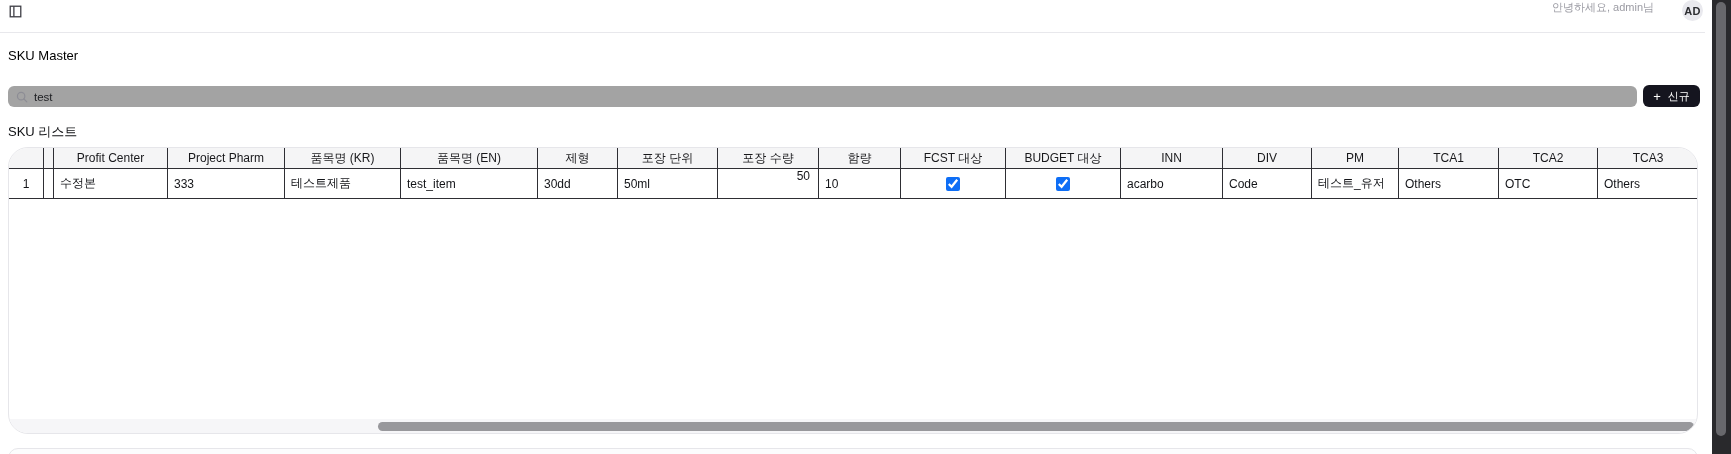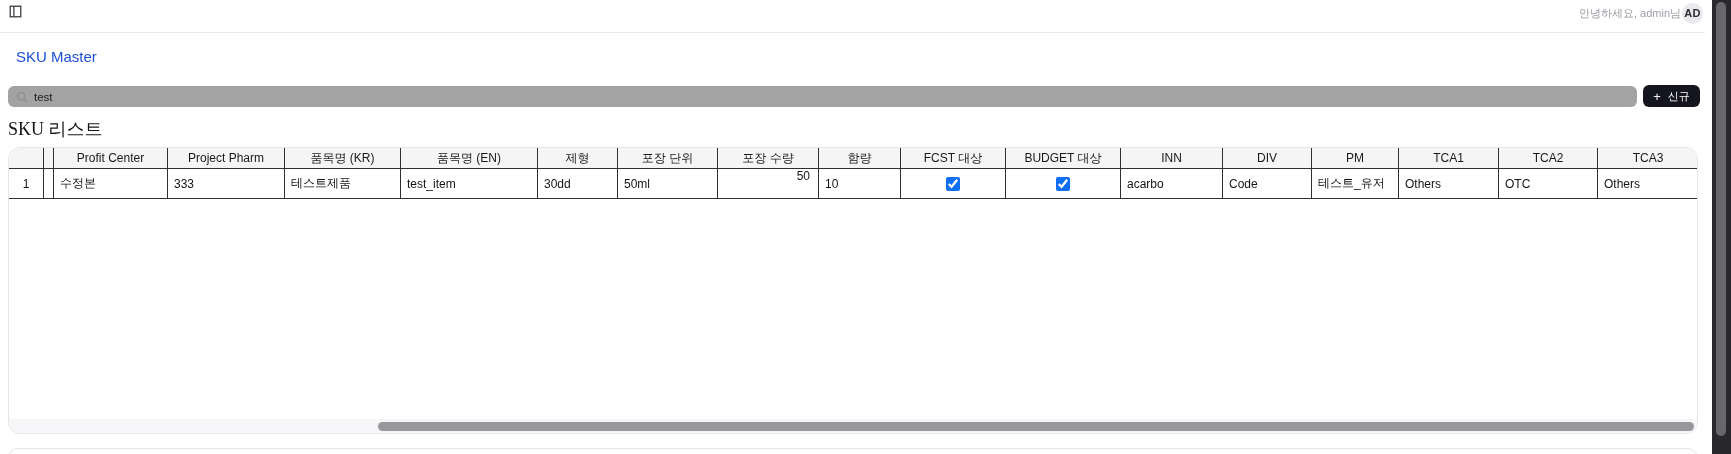--- a/index.html
+++ b/index.html
@@ -18,34 +18,34 @@
   .topbar {
     position: absolute; left: 0; top: 0; width: 1705px; height: 33px;
     background: #ffffff; border-bottom: 1px solid #e8e8ec;
   }
   .panel-toggle {
     position: absolute; left: 8px; top: 4px; width: 14px; height: 14px;
     display: flex; align-items: center; justify-content: center; cursor: pointer;
   }
   .topbar-right {
     position: absolute; right: 2px; top: 0; height: 26px;
-    display: flex; align-items: center; gap: 1px;
+    display: flex; align-items: flex-start; gap: 28px;
   }
   .greeting { font-size: 11px; color: #9b9ba3; white-space: nowrap; }
   .avatar {
     width: 21px; height: 21px; border-radius: 50%;
     background: #e9e9ee; color: #2c2d31;
     font-size: 11px; font-weight: bold;
     display: flex; align-items: center; justify-content: center;
     cursor: pointer; letter-spacing: 0.2px;
   }
 
   
-  .page-title { position: absolute; left: 16px; top: 48px; font-size: 15px; color: #1d4ed8; }
-  .list-label { position: absolute; left: 8px; top: 117px; font-size: 18px; color: #101114; font-family: Liberation Serif, serif; }
+  .page-title { position: absolute; left: 8px; top: 48px; font-size: 13px; color: #000000; }
+  .list-label { position: absolute; left: 8px; top: 123px; font-size: 13px; color: #101114; }
 
   
   .search-box {
     position: absolute; left: 8px; top: 86px; width: 1629px; height: 21px;
     background: #a3a3a3; border-radius: 6px;
   }
   .search-box .mag { position: absolute; left: 8px; top: 4.5px; }
   .search-input {
     position: absolute; left: 0; top: 0; width: 100%; height: 100%;
     background: transparent; border: none; outline: none;
@@ -57,21 +57,21 @@
     background: #15151f; color: #ffffff; border: none; border-radius: 6px;
     display: flex; align-items: center; justify-content: center; gap: 7px;
     font-size: 11px; cursor: pointer;
     font-family: "Liberation Sans", "DejaVu Sans", sans-serif;
   }
   .new-button .plus { font-size: 13px; font-weight: 400; line-height: 1; }
 
   
   .table-card {
     position: absolute; left: 8px; top: 147px; width: 1690px; height: 287px;
-    border: 1px solid #e6e6ea; border-radius: 12px; overflow: hidden;
+    border: 1px solid #e6e6ea; border-radius: 20px; overflow: hidden;
     background: #ffffff;
   }
   table.sku {
     width: 1690px; margin: -1px 0 0 -1px;
     border-collapse: collapse; table-layout: fixed;
     font-size: 12px;
   }
   table.sku th, table.sku td {
     border: 1px solid #2e2e33; height: 21px;
     overflow: hidden; white-space: nowrap;

